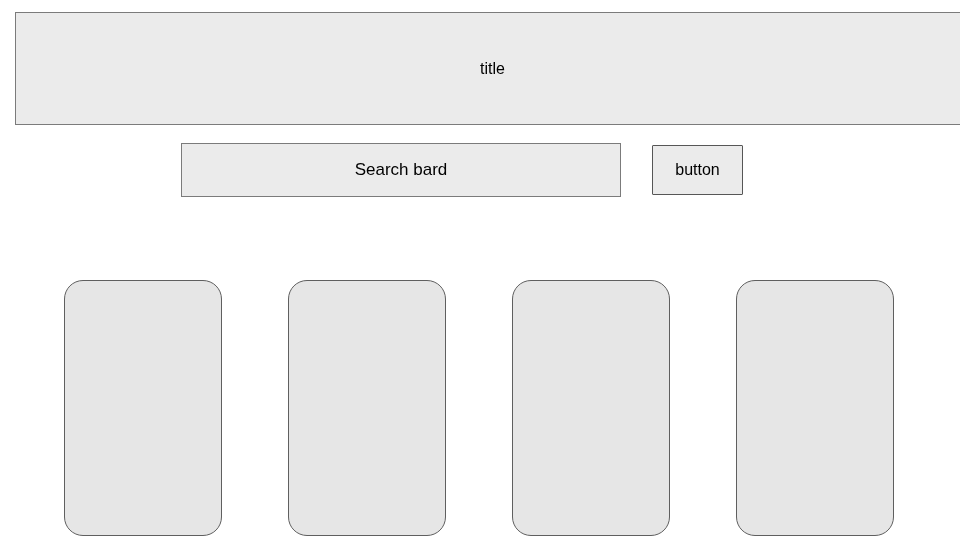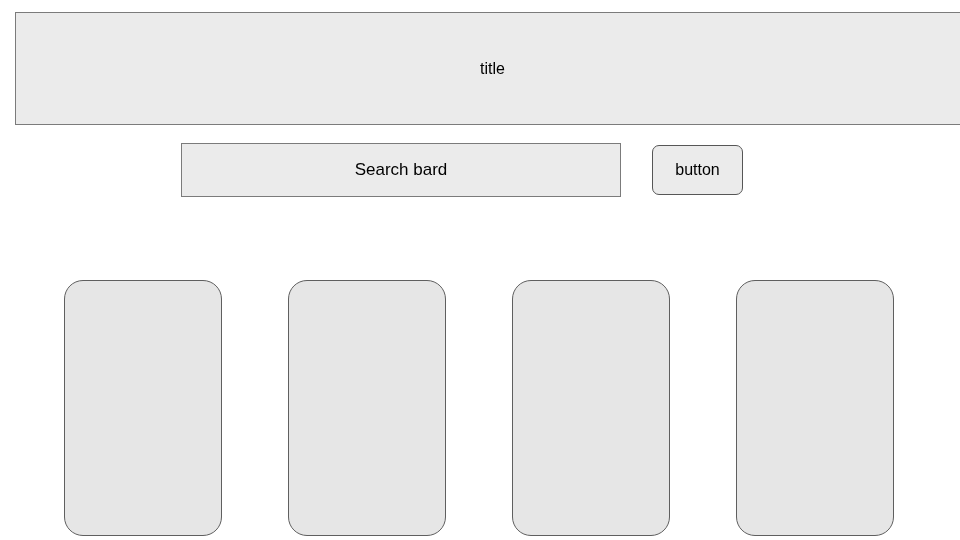--- a/index.html
+++ b/index.html
@@ -46,21 +46,21 @@
       outline: none;
     }
     .search-input::placeholder {
       color: #000;
     }
     .search-button {
       width: 91px;
       height: 50px;
       background: #ebebeb;
       border: 1px solid #565656;
-      border-radius: 7px;
+      border-radius: 1px;
       font-size: 16px;
       color: #000;
       cursor: pointer;
     }
     .cards {
       position: absolute;
       left: 48px;
       top: 264px;
       display: flex;
       gap: 58px;

